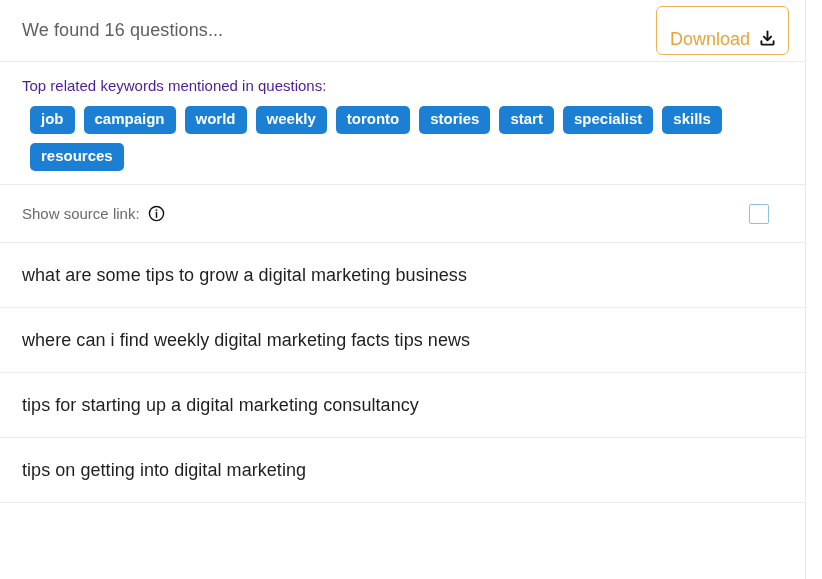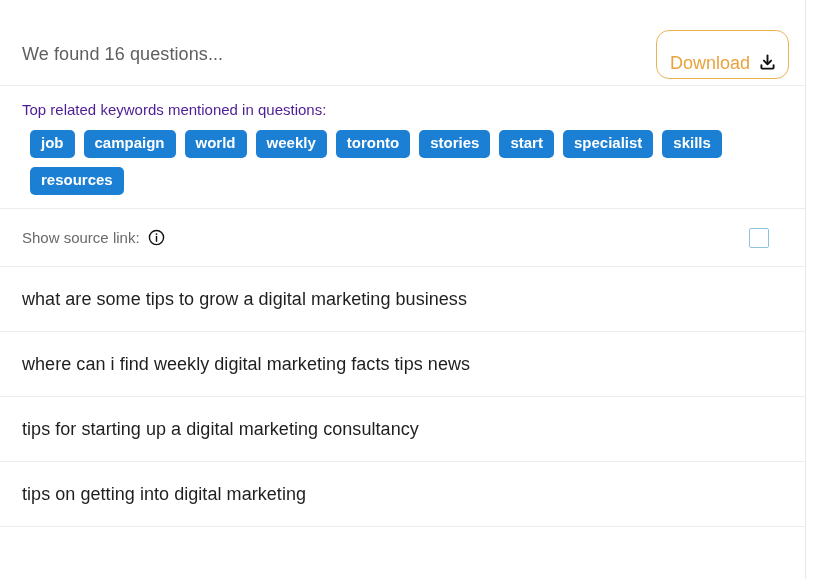--- a/index.html
+++ b/index.html
@@ -33,36 +33,35 @@
 
   
   .header-row {
     height: 62px;
     box-sizing: border-box;
     border-bottom: 1px solid #ececec;
     display: flex;
     align-items: center;
     justify-content: space-between;
     padding: 0 16px 0 22px;
-    margin-top: 24px;
   }
 
   .found-text {
     font-size: 18px;
     color: #5f5f5f;
     letter-spacing: 0.1px;
     white-space: nowrap;
   }
 
   .download-btn {
     display: inline-flex;
     align-items: center;
     gap: 8px;
     border: 1px solid #eab456;
-    border-radius: 13px;
+    border-radius: 6px;
     background: #ffffff;
     padding: 22px 11px 6px 13px;
     cursor: pointer;
     line-height: 1;
   }
   .download-label {
     font-size: 18px;
     color: #e8a33d;
     white-space: nowrap;
   }

